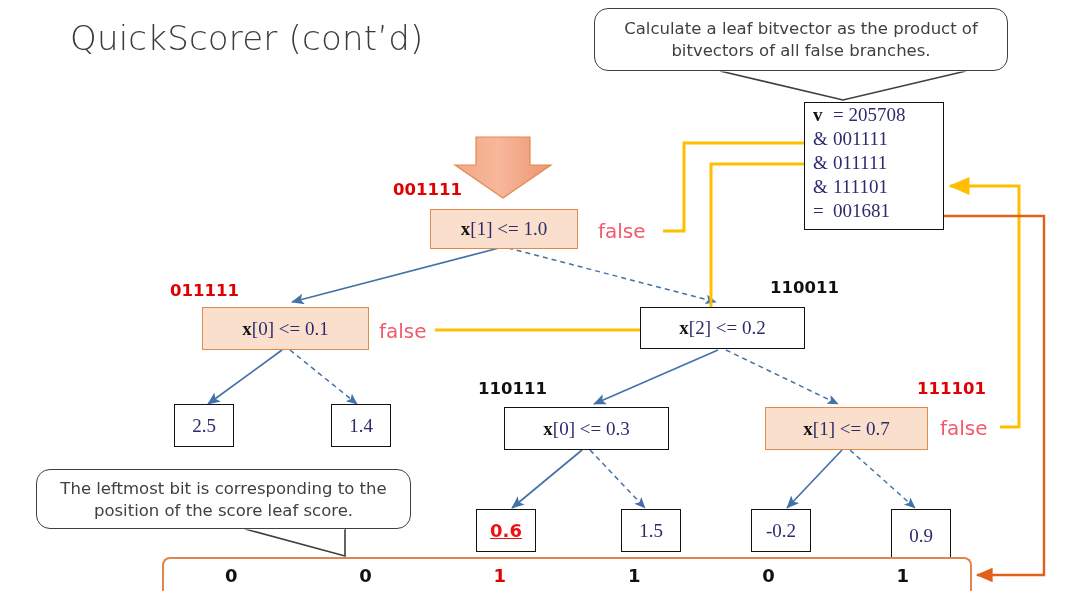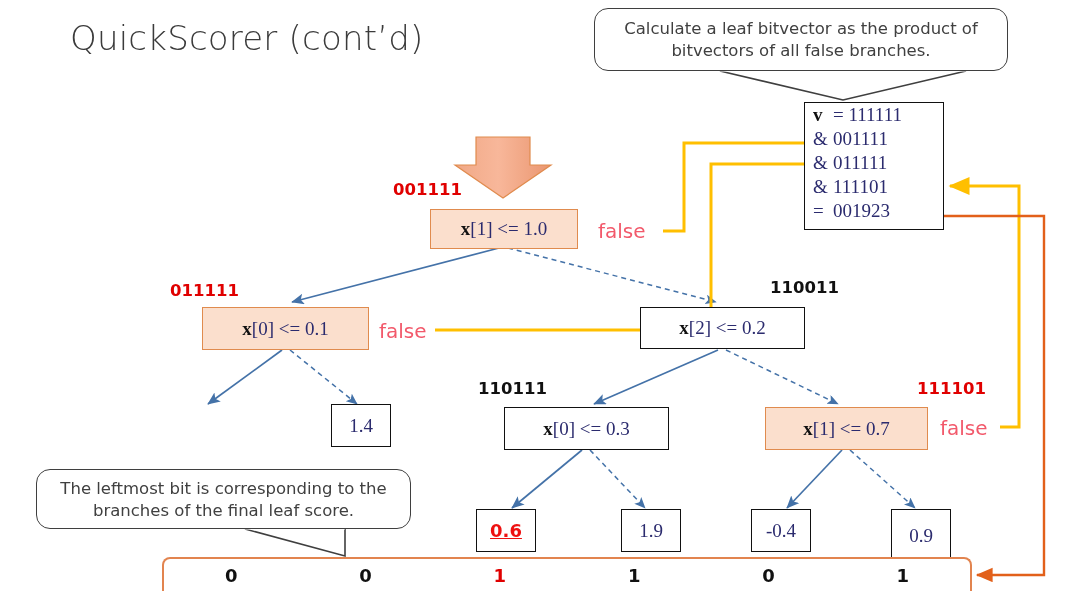--- a/index.html
+++ b/index.html
@@ -251,21 +251,21 @@
 
     <path d="M1000,427 L1019,427 L1019,186 L950,186" fill="none" stroke="#ffbf00" stroke-width="3" marker-end="url(#yellow-arrow)"></path>
 
     <path d="M930,216 L1044,216 L1044,575 L977,575" fill="none" stroke="#e2601a" stroke-width="2.4" marker-end="url(#orange-arrow)"></path>
   </svg>
 
   <div class="abs callout" id="callout-top">Calculate a leaf bitvector as the product of bitvectors of all false branches.</div>
 
   <div class="abs" id="page-title">QuickScorer (cont’d)</div>
 
-  <div class="abs callout" id="callout-bottom">The leftmost bit is corresponding to the branches of the final leaf score.</div>
+  <div class="abs callout" id="callout-bottom">The leftmost bit is corresponding to the position of the score leaf score.</div>
 
 
   <div class="abs bitlabel red" style="left:393px; top:180px;">001111</div>
   <div class="abs bitlabel red" style="left:170px; top:281px;">011111</div>
   <div class="abs bitlabel black" style="left:770px; top:278px;">110011</div>
   <div class="abs bitlabel black" style="left:478px; top:379px;">110111</div>
   <div class="abs bitlabel red" style="left:917px; top:379px;">111101</div>
 
   <div class="abs node hit" style="left:430px; top:209px; width:148px; height:40px;">
     <span class="vn">x</span>
@@ -289,57 +289,60 @@
 
   <div class="abs node hit" style="left:765px; top:407px; width:163px; height:43px;">
     <span class="vn">x</span>
       <span>[1] &lt;= 0.7</span>
   </div>
 
   <div class="abs false-label" style="left:598px; top:219px;">false</div>
   <div class="abs false-label" style="left:379px; top:319px;">false</div>
   <div class="abs false-label" style="left:940px; top:416px;">false</div>
 
+  <div class="abs leaf" style="left:174px; top:404px; width:60px; height:43px;">
+    <span>2.5</span>
+  </div>
   <div class="abs leaf" style="left:331px; top:404px; width:60px; height:43px;">
     <span>1.4</span>
   </div>
   <div class="abs leaf selected" style="left:476px; top:509px; width:60px; height:43px;">
     <span>0.6</span>
   </div>
   <div class="abs leaf" style="left:621px; top:509px; width:60px; height:43px;">
-    <span>1.9</span>
+    <span>1.5</span>
   </div>
   <div class="abs leaf" style="left:751px; top:509px; width:60px; height:43px;">
-    <span>-0.4</span>
+    <span>-0.2</span>
   </div>
   <div class="abs leaf" style="left:891px; top:509px; width:60px; height:53px;">
     <span>0.9</span>
   </div>
 
   <div class="abs" id="accum-box">
     <div class="row">
       <span class="op v">v</span>
       <span>=&nbsp;</span>
-      <span>111111</span>
+      <span>205708</span>
     </div>
     <div class="row">
       <span class="op">&amp;</span>
       <span>001111</span>
     </div>
     <div class="row">
       <span class="op">&amp;</span>
       <span>011111</span>
     </div>
     <div class="row">
       <span class="op">&amp;</span>
       <span>111101</span>
     </div>
     <div class="row">
       <span class="op">=</span>
-      <span>001923</span>
+      <span>001681</span>
     </div>
   </div>
 
   <div class="abs" id="bitbar">
     <div class="cells">
       <div class="cell">0</div>
       <div class="cell">0</div>
       <div class="cell red">1</div>
       <div class="cell">1</div>
       <div class="cell">0</div>

